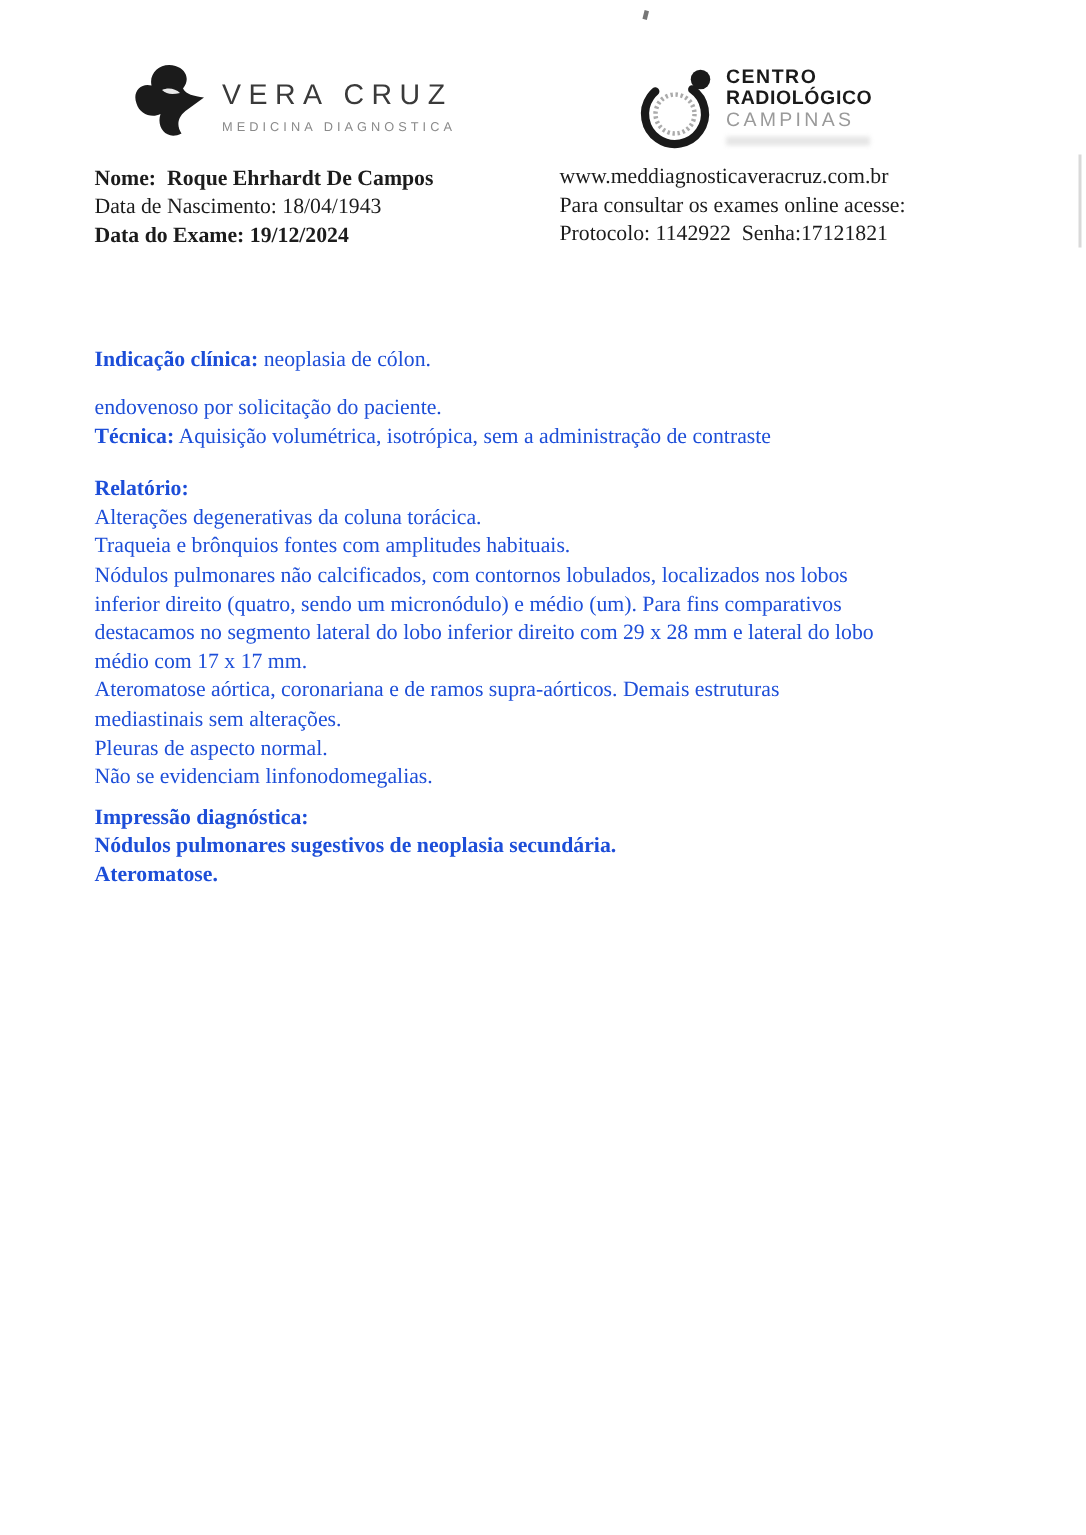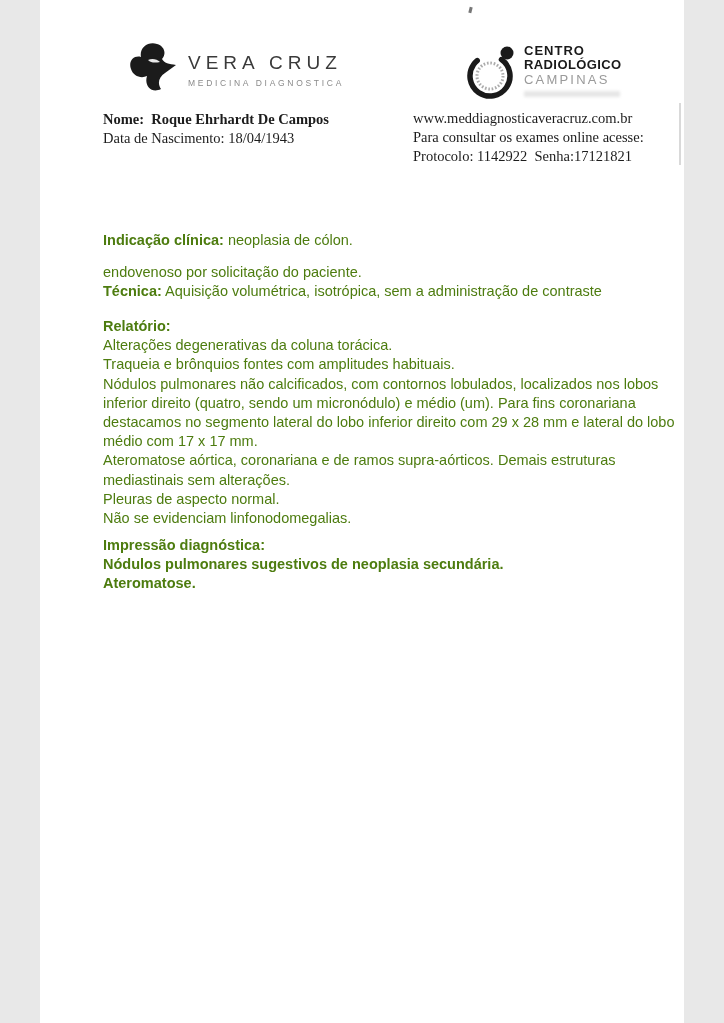--- a/index.html
+++ b/index.html
@@ -1,18 +1,18 @@
 <!DOCTYPE html>
 <html><head>
 <meta charset="utf-8">
 <style>
   * { margin:0; padding:0; box-sizing:border-box; }
   html,body { background:#e8e8e8; }
   .page {
-    position:relative; width:644px; height:1023px; background:#ffffff;
+    position:relative; width:724px; height:1023px; background:#ffffff;
     font-family:"Liberation Sans", sans-serif; color:#1c1c1c; overflow:hidden;
     margin:0 auto;
   }
   
   .vc-logo { position:absolute; left:88px; top:42px; display:flex; align-items:center; }
   .vc-icon { width:52px; height:52px; }
   .vc-text { margin-left:8px; }
   .vc-name { font-size:19px; letter-spacing:5px; color:#3a3a3a; }
   .vc-sub  { font-size:8.5px; letter-spacing:2.7px; color:#8a8a8a; margin-top:4px; }
 
@@ -29,21 +29,21 @@
 
   
   .serif { font-family:"Liberation Serif", serif; }
   .patient { position:absolute; left:63px; top:110px; font-size:14.5px; line-height:19px; }
   .access  { position:absolute; left:373px; top:109px; font-size:14.5px; line-height:19px; }
   .b { font-weight:bold; }
 
   
   .title { position:absolute; left:0; top:177px; width:724px; text-align:center;
            font-weight:bold; font-size:15.5px; letter-spacing:0.2px; color:#161616; }
-  .body-line { font-size:14.5px; line-height:19.2px; color:#4d7c0f; }
+  .body-line { font-size:14.5px; line-height:19.2px; color:#1d4ed8;font-family:Liberation Serif, serif; }
   .sec-indicacao { position:absolute; left:63px; top:231px; }
   .sec-tecnica   { position:absolute; left:63px; top:263px; }
   .sec-relatorio { position:absolute; left:63px; top:317px; }
   .sec-impressao { position:absolute; left:63px; top:536px; }
 
   
   .sig-block { position:absolute; left:392px; top:818px; width:268px; text-align:center; }
   .sig-scrawl { width:268px; height:92px; }
   .sig-name { font-size:9px; font-weight:bold; letter-spacing:0.3px; color:#222; line-height:11px; }
   .sig-crm  { font-size:9px; font-weight:bold; letter-spacing:0.4px; color:#222; line-height:11px; }
@@ -88,20 +88,24 @@
 
   <div class="patient serif">
     <div>
       <span class="b">Nome:</span>&nbsp;
       <span class="b">Roque Ehrhardt De Campos</span>
     </div>
     <div>
       <span>Data de Nascimento:</span>
       <span>18/04/1943</span>
     </div>
+    <div>
+      <span class="b">Data do Exame:</span>
+      <span class="b">19/12/2024</span>
+    </div>
   </div>
 
   <div class="access serif">
     <div>www.meddiagnosticaveracruz.com.br</div>
     <div>Para consultar os exames online acesse:</div>
     <div>
       <span>Protocolo:</span>
       <span>1142922</span>&nbsp;
       <span>Senha:</span><span>17121821</span>
     </div>
@@ -119,21 +123,21 @@
       <span class="b">Técnica:</span>
       <span>Aquisição volumétrica, isotrópica, sem a administração de contraste</span>
     </div>
   </div>
 
   <div class="sec-relatorio">
     <div class="body-line b">Relatório:</div>
     <div class="body-line">Alterações degenerativas da coluna torácica.</div>
     <div class="body-line">Traqueia e brônquios fontes com amplitudes habituais.</div>
     <div class="body-line">Nódulos pulmonares não calcificados, com contornos lobulados, localizados nos lobos</div>
-    <div class="body-line">inferior direito (quatro, sendo um micronódulo) e médio (um). Para fins coronariana</div>
+    <div class="body-line">inferior direito (quatro, sendo um micronódulo) e médio (um). Para fins comparativos</div>
     <div class="body-line">destacamos no segmento lateral do lobo inferior direito com 29 x 28 mm e lateral do lobo</div>
     <div class="body-line">médio com 17 x 17 mm.</div>
     <div class="body-line">Ateromatose aórtica, coronariana e de ramos supra-aórticos. Demais estruturas</div>
     <div class="body-line">mediastinais sem alterações.</div>
     <div class="body-line">Pleuras de aspecto normal.</div>
     <div class="body-line">Não se evidenciam linfonodomegalias.</div>
   </div>
 
   <div class="sec-impressao">
     <div class="body-line b">Impressão diagnóstica:</div>

